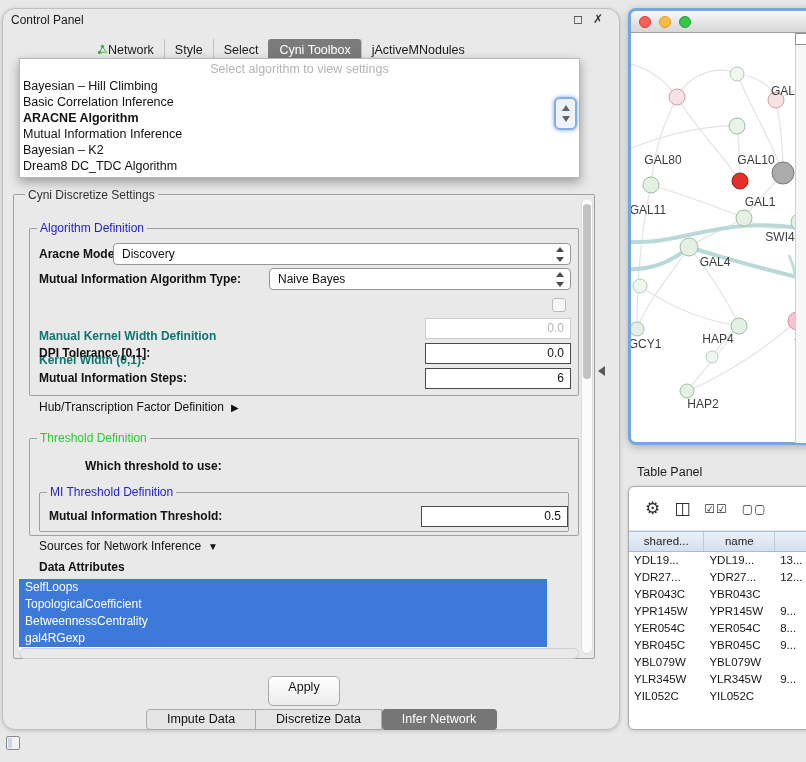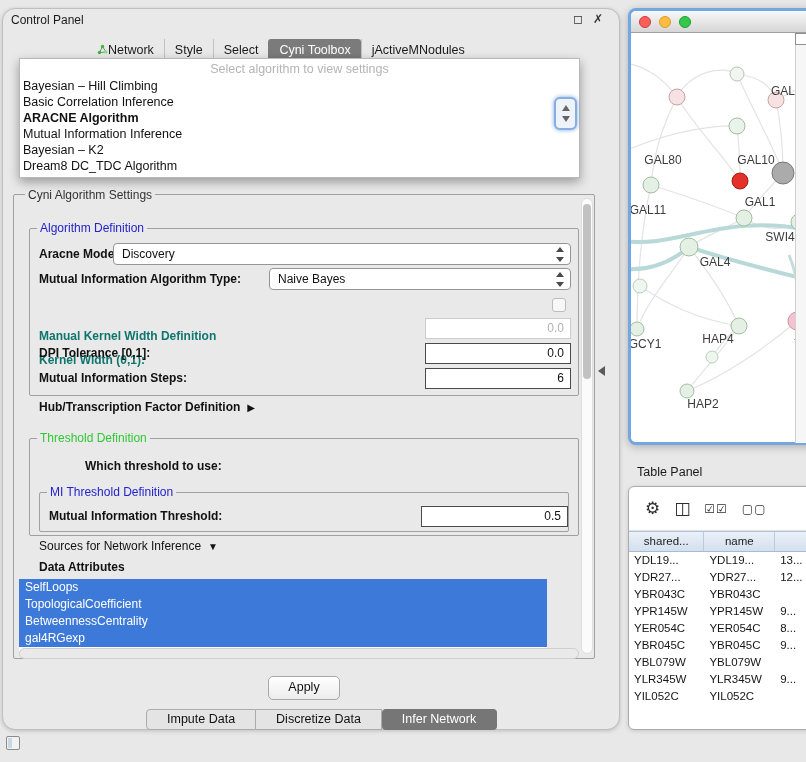--- a/index.html
+++ b/index.html
@@ -46,34 +46,34 @@
   .combo .arrspan { position:absolute; right:5px; top:3px; width:9px; height:15px; }
   .combo .arrspan::before,.combo .arrspan::after { content:""; position:absolute; left:0;
     border-left:4.5px solid transparent; border-right:4.5px solid transparent; }
   .combo .arrspan::before { top:0; border-bottom:5px solid #4a4a4a; }
   .combo .arrspan::after { bottom:0; border-top:5px solid #4a4a4a; }
   .checkbox { position:absolute; width:14px; height:14px; background:#f7f7f7; border:1px solid #bcbcbc; border-radius:3px; }
   .tfield { position:absolute; height:21px; line-height:19px; background:#fff; border:1px solid #4a4a4a;
     font-size:12px; color:#111; text-align:right; padding:0 6px; }
   .tfield.dis { border-color:#cccccc; color:#b3b3b3; }
   .toggle-row { position:absolute; font-size:12px; color:#111; display:flex; align-items:center; gap:7px; white-space:nowrap; }
-  .toggle-row.bold { font-weight:bold; }
+  .toggle-row.bold { font-weight:normal; }
   .toggle-row .tri { font-size:10px; color:#111; }
 
   .vscroll { position:absolute; left:578px; top:189px; width:12px; height:456px;
     background:#fbfbfb; border:1px solid #dedede; border-radius:7px; }
   .vscroll .thumb { position:absolute; left:1px; top:5px; width:8px; height:175px; background:#c2c2c2; border-radius:5px; }
   .hscroll { position:absolute; left:16px; top:639px; width:560px; height:11px;
     background:#eaeaea; border:1px solid #cfcfcf; border-radius:6px; }
 
   .attr-list { position:absolute; left:16px; top:570px; width:528px; height:72px; background:#fff; overflow:hidden; }
   .attr-item { height:17px; line-height:17px; font-size:12px; padding-left:6px; color:#111; }
   .attr-item.sel { background:#3d79d9; color:#fff; }
 
-  .apply-btn { position:absolute; left:265px; top:667px; width:72px; height:24px;
+  .apply-btn { position:absolute; left:265px; top:667px; width:72px; height:30px;
     background:linear-gradient(#ffffff,#ececec); border:1px solid #a8a8a8; border-radius:5px;
     font-size:12.5px; color:#111; text-align:center; line-height:20px; }
 
   .bottom-tabs { position:absolute; left:143px; top:700px; height:21px; display:flex; }
   .btab { padding:0 20px; font-size:12.5px; color:#111; background:#e4e4e4;
     border:1px solid #ababab; border-left:none; line-height:19px; white-space:nowrap; }
   .btab:first-child { border-left:1px solid #ababab; border-radius:4px 0 0 4px; }
   .btab:last-child { border-radius:0 4px 4px 0; }
   .btab.sel { background:#767676; color:#fff; border-color:#767676; border-radius:4px; }
 
@@ -157,21 +157,21 @@
           <div class="popup-item">Basic Correlation Inference</div>
           <div class="popup-item sel">ARACNE Algorithm</div>
           <div class="popup-item">Mutual Information Inference</div>
           <div class="popup-item">Bayesian – K2</div>
           <div class="popup-item">Dream8 DC_TDC Algorithm</div>
         </div>
     </div>
     <div class="combo-btn-overlay"></div>
 
     <div class="group" style="left:10px;top:185px;width:582px;height:465px;"></div>
-    <span class="gtitle" style="left:22px;top:179px;">Cyni Algorithm Settings</span>
+    <span class="gtitle" style="left:22px;top:179px;">Cyni Discretize Settings</span>
 
     <div class="vscroll">
         <div class="thumb"></div>
       </div>
 
     <div class="group" style="left:26px;top:219px;width:550px;height:168px;"></div>
     <span class="gtitle blue" style="left:34px;top:212px;">Algorithm Definition</span>
 
     <span class="flabel" style="left:36px;top:238px;">Aracne Mode:</span>
     <div class="combo" style="left:110px;top:234px;width:458px;">

